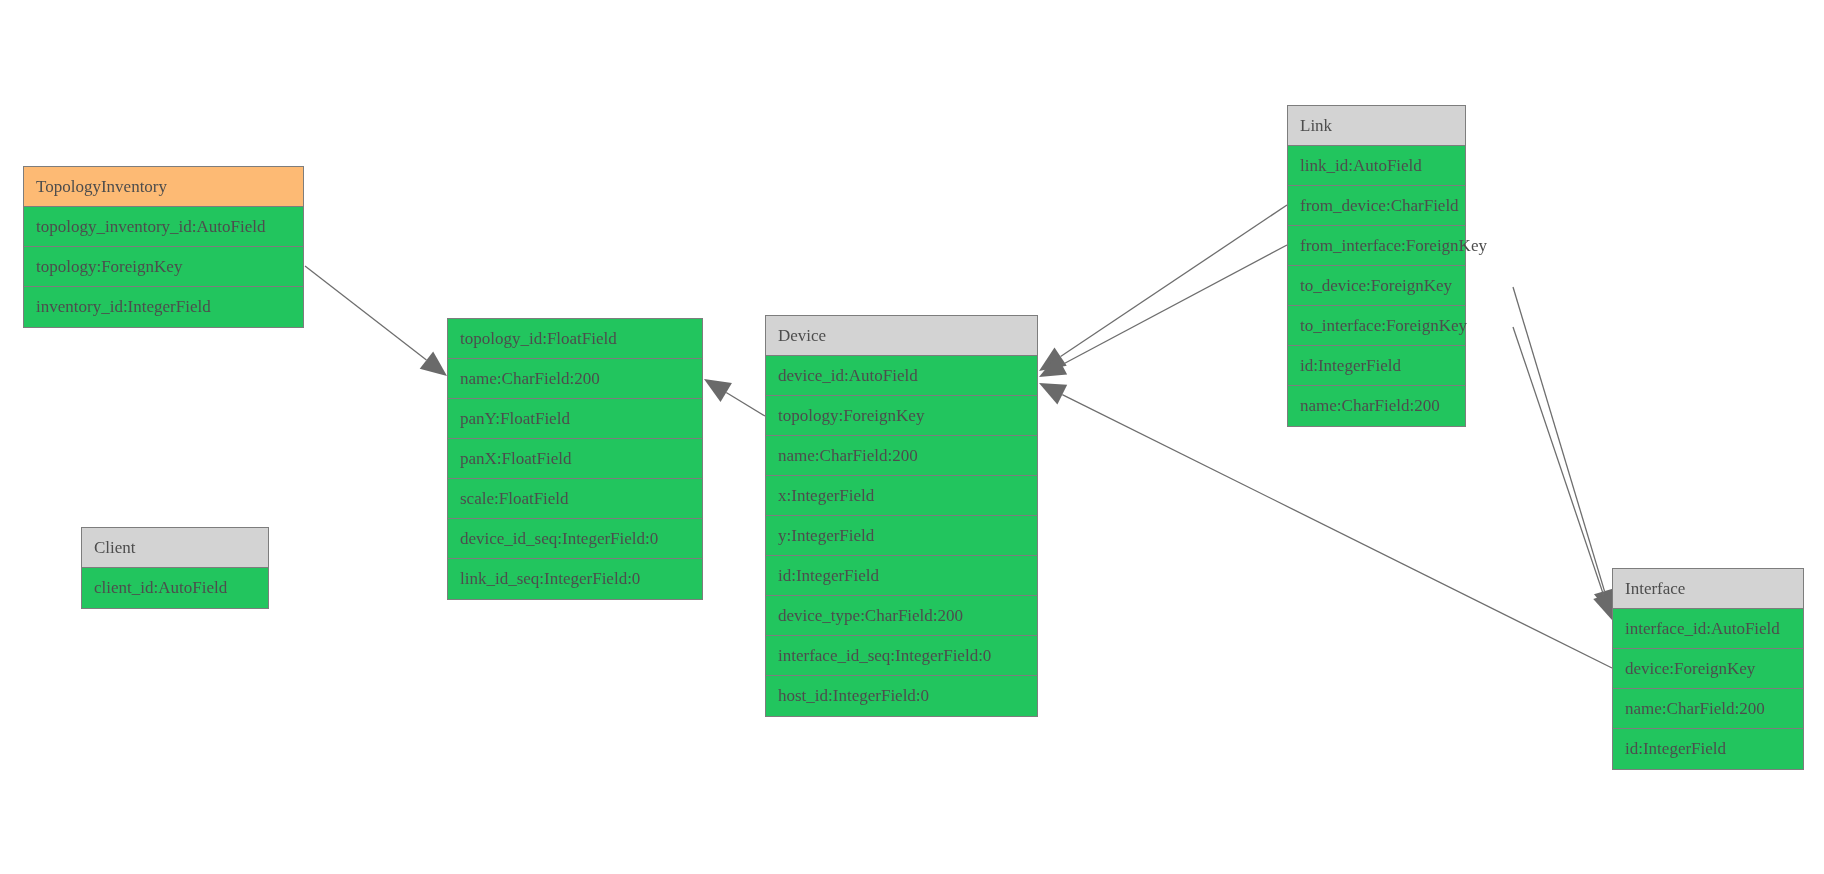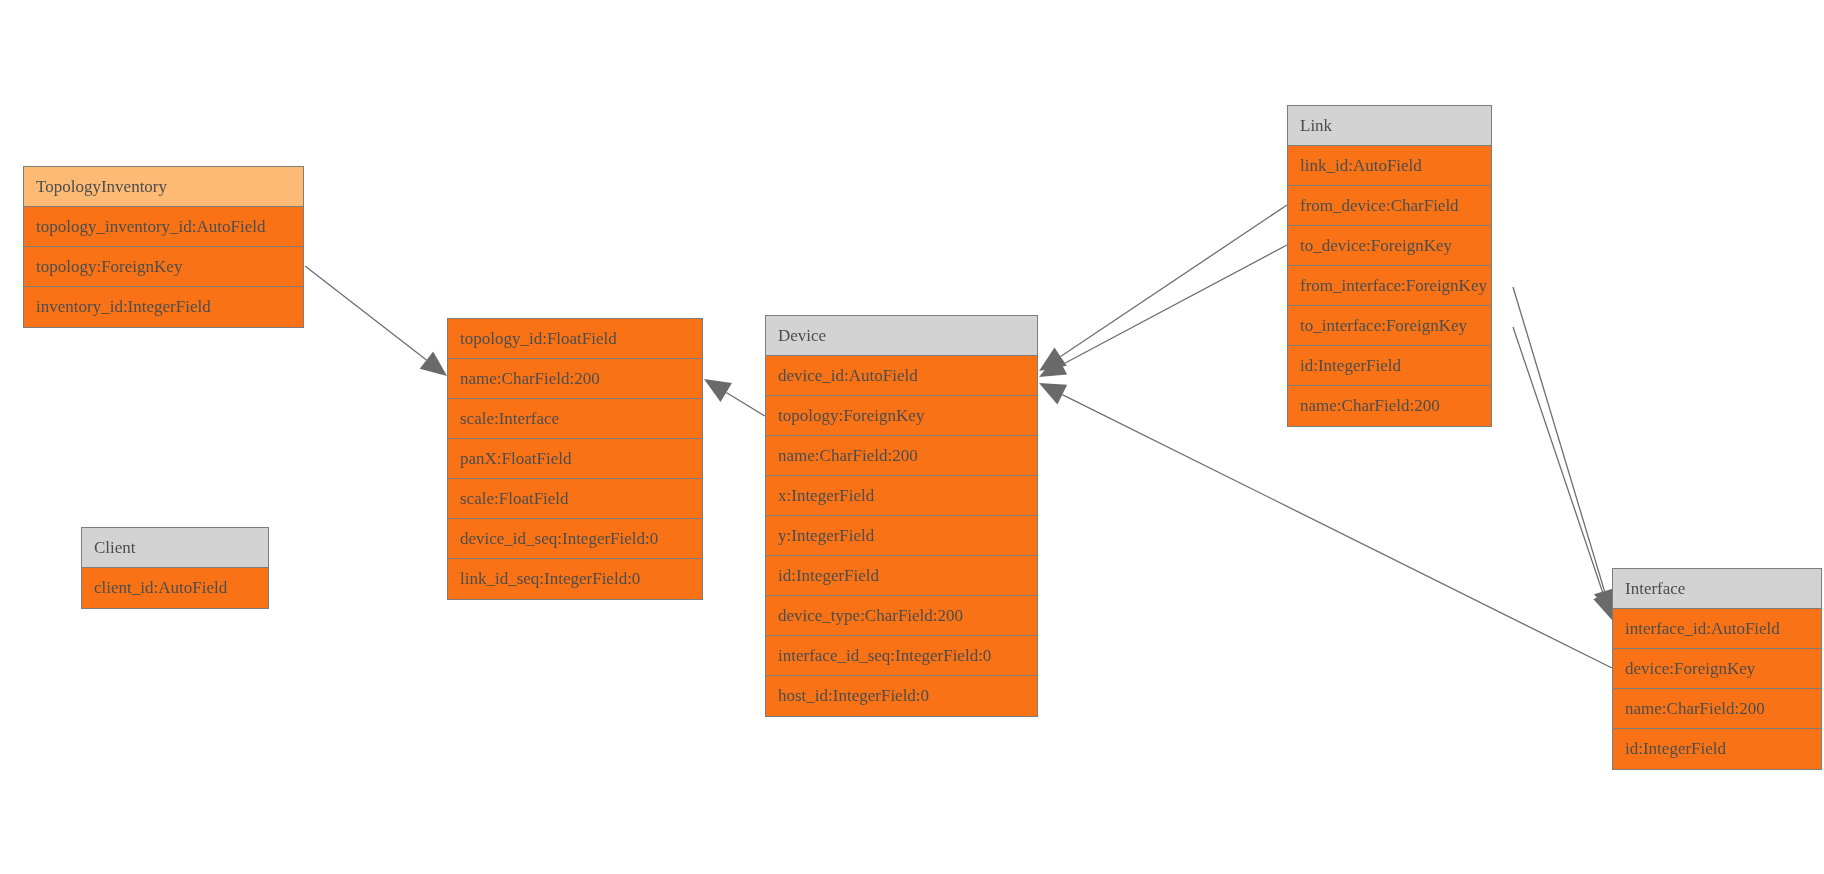--- a/index.html
+++ b/index.html
@@ -44,21 +44,21 @@
   .entity-row {
     height: 40px;
     border-bottom: 1px solid #7d7d7d;
     display: flex;
     align-items: center;
     padding: 0 12px;
     font-size: 17px;
     color: #4d4d4d;
     box-sizing: border-box;
     white-space: nowrap;
-    background: #f97316;
+    background: #22c55e;
   }
   .entity-row:last-child {
     border-bottom: none;
   }
 </style>
 </head>
 <body>
 
 <div class="canvas">
   <svg class="edge-layer" id="edge-layer" viewBox="0 0 1824 874" xmlns="http://www.w3.org/2000/svg">
@@ -80,21 +80,21 @@
   <div id="tables-root">
       <div class="entity" style="left: 23px; top: 166px; width: 281px; border-color: rgb(125, 125, 125);">
     <div class="entity-header" style="background: #fdba74; color: rgb(77, 77, 77);">TopologyInventory</div>
   <div class="entity-row" style="color: rgb(77, 77, 77); border-bottom-color: rgb(125, 125, 125);">topology_inventory_id:AutoField</div>
         <div class="entity-row" style="color: rgb(77, 77, 77); border-bottom-color: rgb(125, 125, 125);">topology:ForeignKey</div>
         <div class="entity-row" style="color: rgb(77, 77, 77); border-bottom-color: rgb(125, 125, 125);">inventory_id:IntegerField</div>
       </div>
       <div class="entity" style="left: 447px; top: 318px; width: 256px; border-color: rgb(125, 125, 125);">
   <div class="entity-row" style="color: rgb(77, 77, 77); border-bottom-color: rgb(125, 125, 125);">topology_id:FloatField</div>
         <div class="entity-row" style="color: rgb(77, 77, 77); border-bottom-color: rgb(125, 125, 125);">name:CharField:200</div>
-        <div class="entity-row" style="color: rgb(77, 77, 77); border-bottom-color: rgb(125, 125, 125);">scale:Interface</div>
+        <div class="entity-row" style="color: rgb(77, 77, 77); border-bottom-color: rgb(125, 125, 125);">panY:FloatField</div>
         <div class="entity-row" style="color: rgb(77, 77, 77); border-bottom-color: rgb(125, 125, 125);">panX:FloatField</div>
         <div class="entity-row" style="color: rgb(77, 77, 77); border-bottom-color: rgb(125, 125, 125);">scale:FloatField</div>
         <div class="entity-row" style="color: rgb(77, 77, 77); border-bottom-color: rgb(125, 125, 125);">device_id_seq:IntegerField:0</div>
         <div class="entity-row" style="color: rgb(77, 77, 77); border-bottom-color: rgb(125, 125, 125);">link_id_seq:IntegerField:0</div>
       </div>
       <div class="entity" style="left: 81px; top: 527px; width: 188px; border-color: rgb(125, 125, 125);">
     <div class="entity-header" style="background: rgb(211, 211, 211); color: rgb(77, 77, 77);">Client</div>
   <div class="entity-row" style="color: rgb(77, 77, 77); border-bottom-color: rgb(125, 125, 125);">client_id:AutoField</div>
       </div>
       <div class="entity" style="left: 765px; top: 315px; width: 273px; border-color: rgb(125, 125, 125);">
@@ -102,31 +102,31 @@
   <div class="entity-row" style="color: rgb(77, 77, 77); border-bottom-color: rgb(125, 125, 125);">device_id:AutoField</div>
         <div class="entity-row" style="color: rgb(77, 77, 77); border-bottom-color: rgb(125, 125, 125);">topology:ForeignKey</div>
         <div class="entity-row" style="color: rgb(77, 77, 77); border-bottom-color: rgb(125, 125, 125);">name:CharField:200</div>
         <div class="entity-row" style="color: rgb(77, 77, 77); border-bottom-color: rgb(125, 125, 125);">x:IntegerField</div>
         <div class="entity-row" style="color: rgb(77, 77, 77); border-bottom-color: rgb(125, 125, 125);">y:IntegerField</div>
         <div class="entity-row" style="color: rgb(77, 77, 77); border-bottom-color: rgb(125, 125, 125);">id:IntegerField</div>
         <div class="entity-row" style="color: rgb(77, 77, 77); border-bottom-color: rgb(125, 125, 125);">device_type:CharField:200</div>
         <div class="entity-row" style="color: rgb(77, 77, 77); border-bottom-color: rgb(125, 125, 125);">interface_id_seq:IntegerField:0</div>
         <div class="entity-row" style="color: rgb(77, 77, 77); border-bottom-color: rgb(125, 125, 125);">host_id:IntegerField:0</div>
       </div>
-      <div class="entity" style="left: 1287px; top: 105px; width: 205px; border-color: rgb(125, 125, 125);">
+      <div class="entity" style="left: 1287px; top: 105px; width: 179px; border-color: rgb(125, 125, 125);">
     <div class="entity-header" style="background: rgb(211, 211, 211); color: rgb(77, 77, 77);">Link</div>
   <div class="entity-row" style="color: rgb(77, 77, 77); border-bottom-color: rgb(125, 125, 125);">link_id:AutoField</div>
         <div class="entity-row" style="color: rgb(77, 77, 77); border-bottom-color: rgb(125, 125, 125);">from_device:CharField</div>
+        <div class="entity-row" style="color: rgb(77, 77, 77); border-bottom-color: rgb(125, 125, 125);">from_interface:ForeignKey</div>
         <div class="entity-row" style="color: rgb(77, 77, 77); border-bottom-color: rgb(125, 125, 125);">to_device:ForeignKey</div>
-        <div class="entity-row" style="color: rgb(77, 77, 77); border-bottom-color: rgb(125, 125, 125);">from_interface:ForeignKey</div>
         <div class="entity-row" style="color: rgb(77, 77, 77); border-bottom-color: rgb(125, 125, 125);">to_interface:ForeignKey</div>
         <div class="entity-row" style="color: rgb(77, 77, 77); border-bottom-color: rgb(125, 125, 125);">id:IntegerField</div>
         <div class="entity-row" style="color: rgb(77, 77, 77); border-bottom-color: rgb(125, 125, 125);">name:CharField:200</div>
       </div>
-      <div class="entity" style="left: 1612px; top: 568px; width: 210px; border-color: rgb(125, 125, 125);">
+      <div class="entity" style="left: 1612px; top: 568px; width: 192px; border-color: rgb(125, 125, 125);">
     <div class="entity-header" style="background: rgb(211, 211, 211); color: rgb(77, 77, 77);">Interface</div>
   <div class="entity-row" style="color: rgb(77, 77, 77); border-bottom-color: rgb(125, 125, 125);">interface_id:AutoField</div>
         <div class="entity-row" style="color: rgb(77, 77, 77); border-bottom-color: rgb(125, 125, 125);">device:ForeignKey</div>
         <div class="entity-row" style="color: rgb(77, 77, 77); border-bottom-color: rgb(125, 125, 125);">name:CharField:200</div>
         <div class="entity-row" style="color: rgb(77, 77, 77); border-bottom-color: rgb(125, 125, 125);">id:IntegerField</div>
       </div>
     </div>
 </div>
 
 </body></html>

